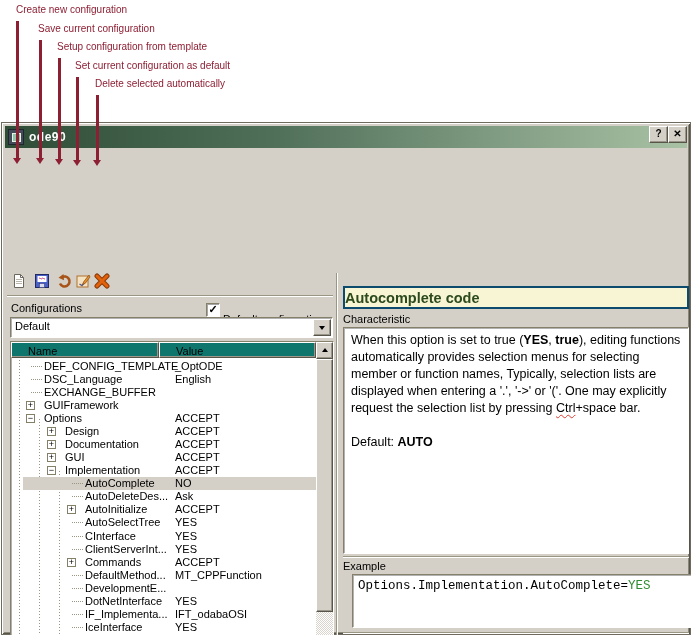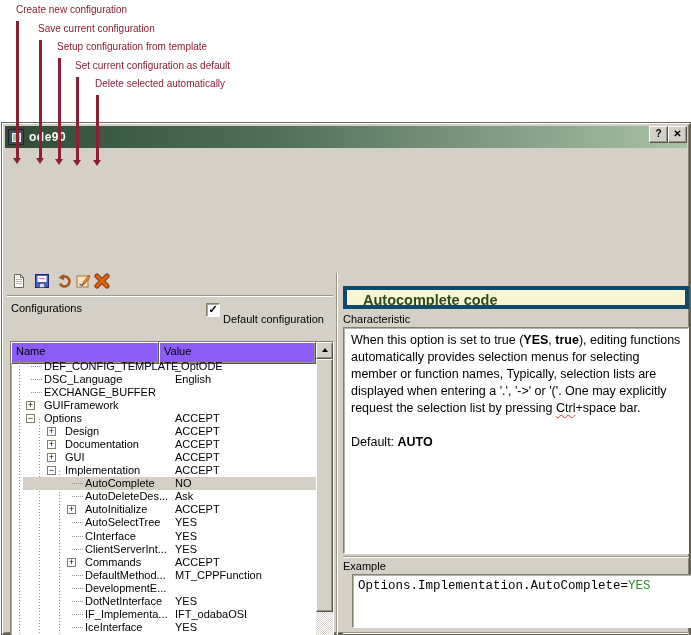--- a/index.html
+++ b/index.html
@@ -56,24 +56,24 @@
   #combo-text{position:absolute;left:4px;top:2px;font-size:11px;}
   #combo-btn{position:absolute;right:1px;top:1px;width:16px;height:15px;background:#d4d0c8;
          border:1px solid;border-color:#fff #57544a #57544a #fff;
          box-shadow:inset -1px -1px 0 #9a968a;display:flex;align-items:center;justify-content:center;}
   .tri-dn{width:0;height:0;border:3.5px solid transparent;border-top:4px solid #000;margin-top:4px;}
   .tri-up{width:0;height:0;border:3.5px solid transparent;border-bottom:4px solid #000;margin-bottom:4px;}
   
   #tree{position:absolute;left:8px;top:218px;width:322px;height:375px;background:#fff;
         border:1px solid;border-color:#848069 #fff #fff #848069;
         box-shadow:inset 1px 1px 0 rgba(0,0,0,.3);}
-  .hdr{position:absolute;top:0;height:22px;background:#8b5cf6;
+  .hdr{position:absolute;top:0;height:16px;background:#0f766e;
        border:1px solid;border-color:#fff #57544a #57544a #fff;
        box-shadow:inset -1px -1px 0 #9a968a;
-       font-size:11px;line-height:16px;padding-left:4px;box-sizing:border-box;}
+       font-size:11px;line-height:16px;padding-left:16px;box-sizing:border-box;}
   #hdr-name{left:0;width:148px;} #hdr-value{left:148px;width:157px;}
   #rows{position:absolute;left:0;top:18px;width:305px;height:339px;overflow:hidden;}
   .tree-row{position:absolute;left:12px;width:305px;height:13px;font-size:11px;line-height:13px;}
   .tree-row.sel{background:#d4d0c8;}
   .tr-name,.tr-val{position:absolute;top:0;white-space:nowrap;}
   .tr-val{left:152px;}
   .exp{position:absolute;top:2px;width:9px;height:9px;background:#fff;border:1px solid #848068;
        box-sizing:border-box;font-size:9px;line-height:6px;text-align:center;color:#000;}
   .dash{position:absolute;top:6px;height:0;width:11px;border-top:1px dotted #9a9684;}
   .guide{position:absolute;width:1px;background-image:repeating-linear-gradient(
@@ -84,22 +84,22 @@
           border-color:#fff #57544a #57544a #fff;box-shadow:inset -1px -1px 0 #9a968a;
           display:flex;align-items:center;justify-content:center;box-sizing:border-box;}
   #vsb{position:absolute;left:305px;top:0;width:17px;height:357px;
        background:repeating-conic-gradient(#fff 0 25%,#d9d5cc 0 50%) 0 0/2px 2px;}
   #vsb-up{left:0;top:0;width:17px;height:17px;}
   #vsb-thumb{position:absolute;left:0;top:17px;width:17px;height:253px;background:#d4d0c8;
        border:1px solid;border-color:#fff #57544a #57544a #fff;box-shadow:inset -1px -1px 0 #9a968a;
        box-sizing:border-box;}
   
   #dt-title{position:absolute;left:341px;top:163px;width:346px;height:23px;background:#f8f5d5;
-            border:4px solid #0c4a6e;box-sizing:border-box;
-            font-size:14.5px;font-weight:bold;color:#2c4a1c;line-height:21px;padding-left:16px;}
+            border:2px solid #0c4a6e;box-sizing:border-box;
+            font-size:14.5px;font-weight:bold;color:#2c4a1c;line-height:21px;padding-left:0;}
   #lbl-characteristic{left:341px;top:190px;}
   #char-box{position:absolute;left:341px;top:204px;width:346px;height:227px;background:#fff;
             border:1px solid;border-color:#848069 #fff #fff #848069;
             box-shadow:inset 1px 1px 0 rgba(0,0,0,.3);box-sizing:border-box;
             font-size:12.5px;line-height:17px;padding:4px 7px;color:#000;}
   #char-box p{margin:0 0 17px 0;}
   .b{font-weight:bold;}
   .sq{text-decoration:underline;text-decoration-style:wavy;text-decoration-color:#e03c31;
       text-decoration-thickness:1px;text-underline-offset:2px;}
   #sep-example{left:341px;top:433px;width:346px;}
@@ -187,20 +187,26 @@
         </svg>
       </span>
     </div>
     <div class="etched" id="toolbar-sep"></div>
     <div id="vsep"></div>
 
     <div class="lbl" id="lbl-configurations">Configurations</div>
     <div id="chk">✓</div>
     <div class="lbl" id="lbl-defaultcfg">Default configuration</div>
 
+    <div id="combo">
+      <span id="combo-text">Default</span>
+      <span id="combo-btn">
+          <span class="tri-dn"></span>
+        </span>
+    </div>
 
     <div id="tree">
       <div class="hdr" id="hdr-name">Name</div>
       <div class="hdr" id="hdr-value">Value</div>
 
       <div id="rows">
         <div class="guide" id="g1"></div>
         <div class="guide" id="g2"></div>
         <div class="guide" id="g3"></div>
       <div class="tree-row" style="top: 0px;">

